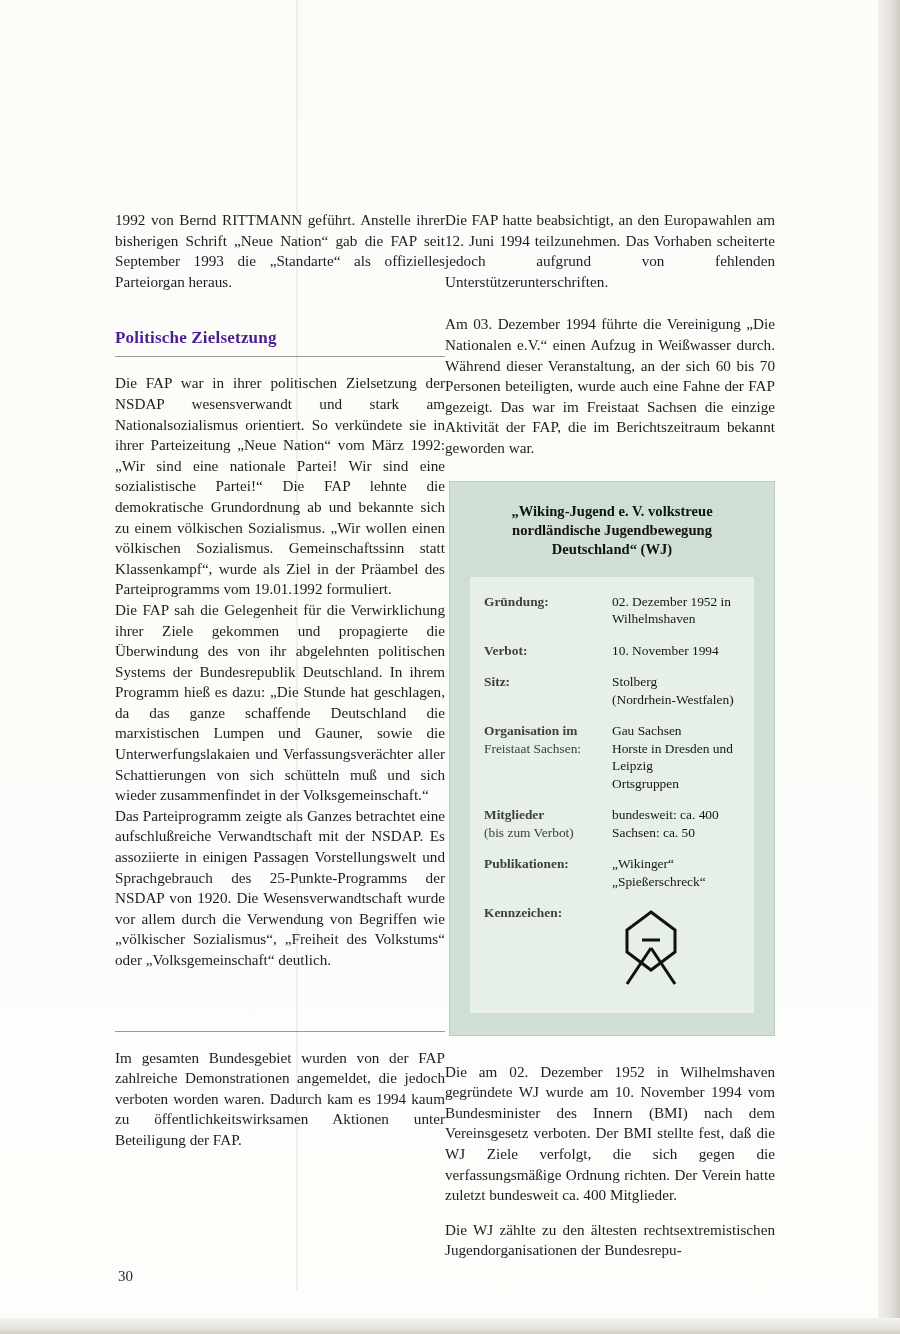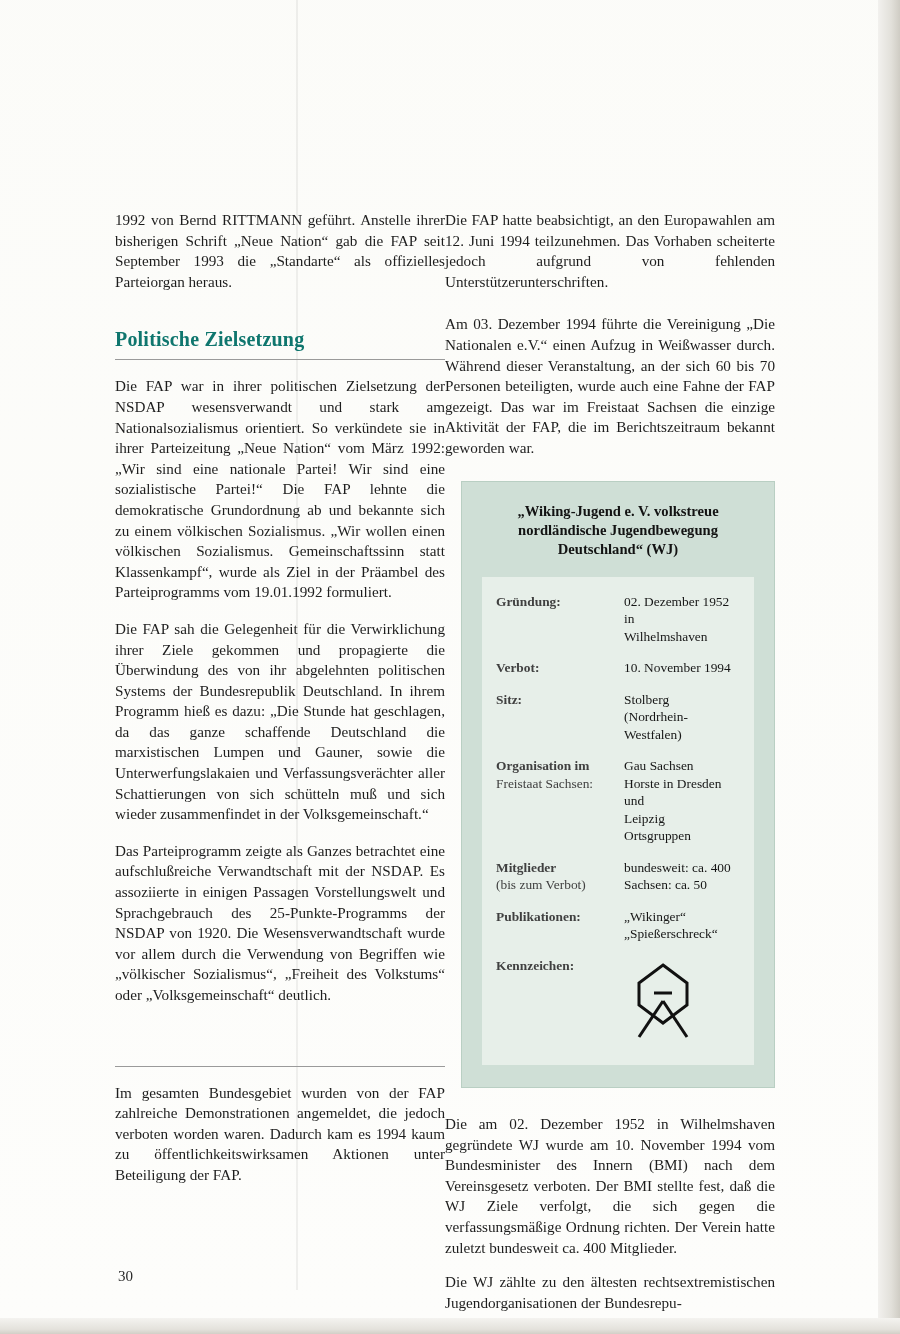--- a/index.html
+++ b/index.html
@@ -69,48 +69,48 @@
 
   p.body {
     margin: 0 0 0 0;
     font-size: 15.2px;
     line-height: 20.6px;
     text-align: justify;
     hyphens: auto;
     color: #1d1d1d;
   }
   p.body + p.body {
-    margin-top: 16px;
+    margin-top: 0px;
   }
   .gap-lg { height: 22px; }
   .gap-md { height: 14px; }
   .gap-sm { height: 8px; }
 
   h2.section {
     font-family: "Liberation Serif", serif;
     font-weight: bold;
-    font-size: 20px;
+    font-size: 17px;
     margin: 0;
     padding: 0;
     letter-spacing: 0.2px;
-    color: #0f766e;
+    color: #4c1d95;
   }
   .rule {
     border: none;
     border-top: 1px solid #9a9a9a;
     margin: 8px 0 16px 0;
     height: 0;
   }
 
   
   .infobox {
     background: #cfdfd6;
     border: 1px solid #b9cfc3;
     padding: 20px 20px 22px 20px;
-    margin: 22px 0 26px 16px;
+    margin: 22px 0 26px 4px;
     box-sizing: border-box;
   }
   .infobox-title {
     text-align: center;
     font-weight: bold;
     font-size: 14.6px;
     line-height: 19px;
     margin-bottom: 18px;
     color: #121212;
   }

